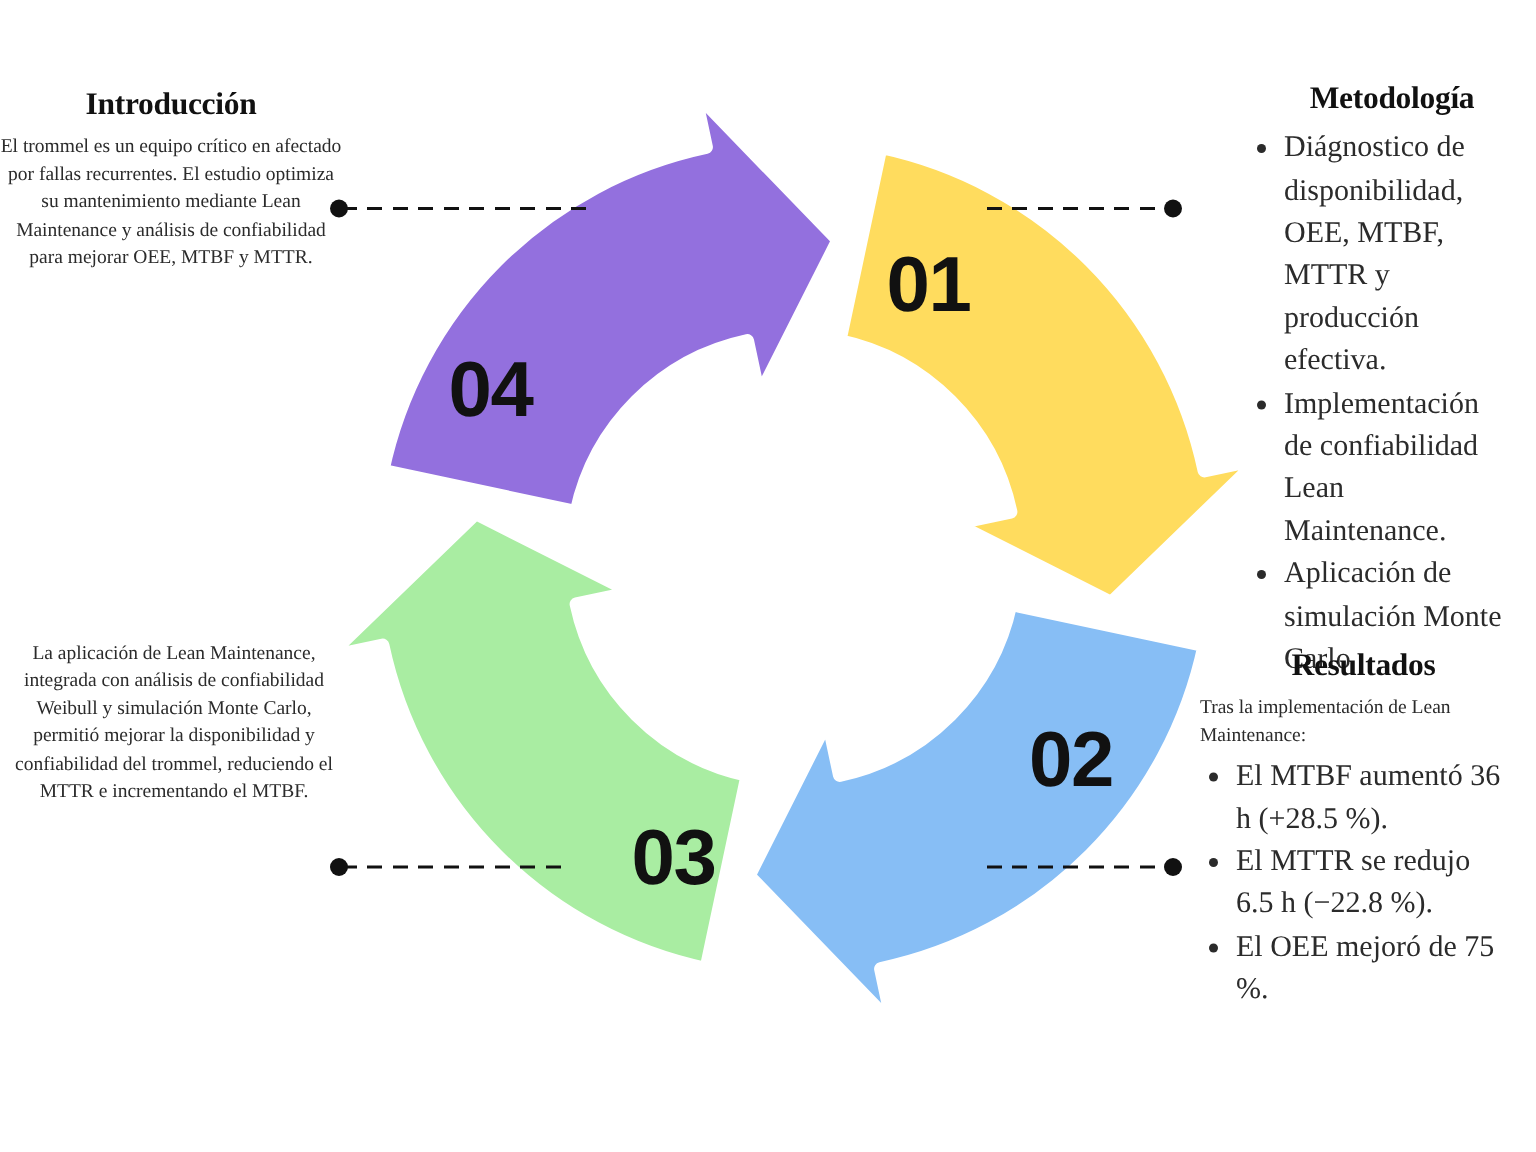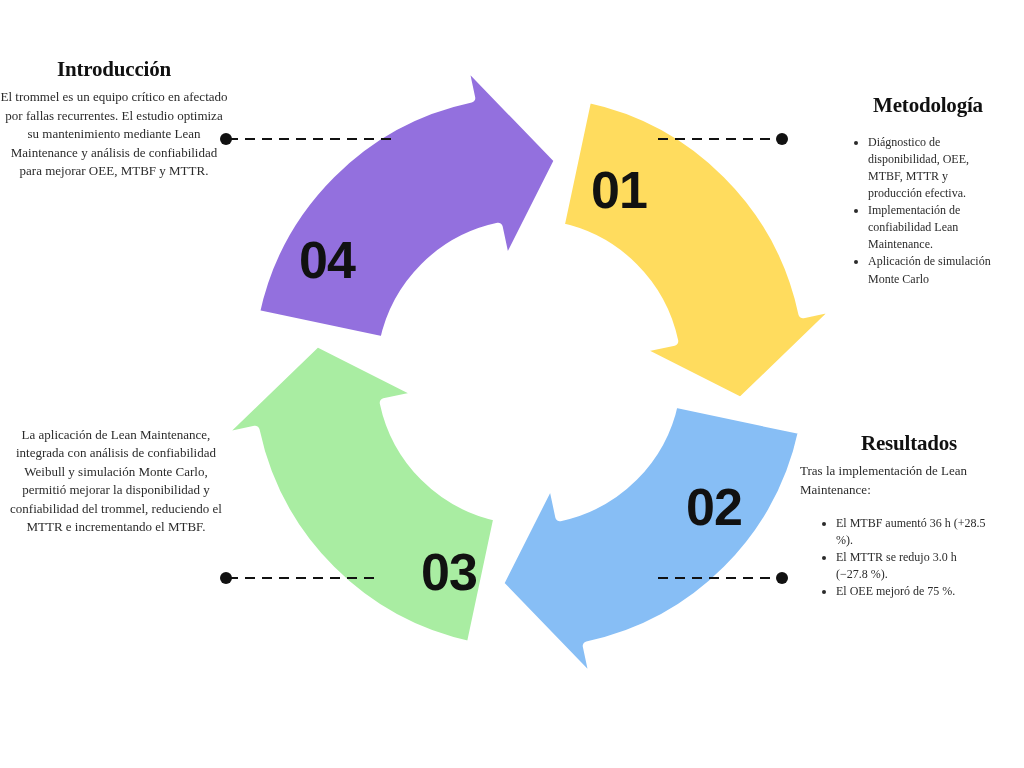--- a/index.html
+++ b/index.html
@@ -33,38 +33,38 @@
   }
 
   .panel p {
     margin: 0;
     font-size: 13px;
     line-height: 1.42;
     color: #2b2b2b;
   }
 
   .panel ul {
-    margin: 16px;
+    margin: 4px;
     padding: 0 12px 0 20px;
-    font-size: 12px;
+    font-size: 20px;
     line-height: 1.42;
     color: #2b2b2b;
   }
 
   .panel ul li {
     margin: 0;
     padding: 0;
   }
 
   
   #panel-intro      { left: 0px;   top: 56px;  text-align: center; }
   #panel-intro h2   { text-align: center; }
 
   #panel-metodologia      { left: 832px; top: 52px; text-align: left; width: 192px; }
-  #panel-metodologia h2   { text-align: center; margin-top: 40px; }
+  #panel-metodologia h2   { text-align: center; }
 
   #panel-resultados       { left: 800px; top: 430px; text-align: left; width: 218px; }
   #panel-resultados h2    { text-align: center; }
 
   #panel-conclusiones     { left: 4px;  top: 426px; text-align: center; width: 224px; }
   #panel-conclusiones h2  { text-align: center; }
 
   
   .connector {
     position: absolute;
@@ -173,20 +173,20 @@
       <li>Implementación de confiabilidad Lean Maintenance.</li>
       <li>Aplicación de simulación Monte Carlo</li>
     </ul>
 </div>
 
 <div class="panel" id="panel-resultados">
   <h2>Resultados</h2>
   <p>Tras la implementación de Lean Maintenance:</p>
   <ul>
       <li>El MTBF aumentó 36 h (+28.5 %).</li>
-      <li>El MTTR se redujo 3.0 h (−27.8 %).</li>
+      <li>El MTTR se redujo 6.5 h (−22.8 %).</li>
       <li>El OEE mejoró de  75 %.</li>
     </ul>
 </div>
 
 <div class="panel" id="panel-conclusiones">
   <p>La aplicación de Lean Maintenance, integrada con análisis de confiabilidad Weibull y simulación Monte Carlo, permitió mejorar la disponibilidad y confiabilidad del trommel, reduciendo el MTTR e incrementando el MTBF.</p>
 </div>
 
 </body></html>

